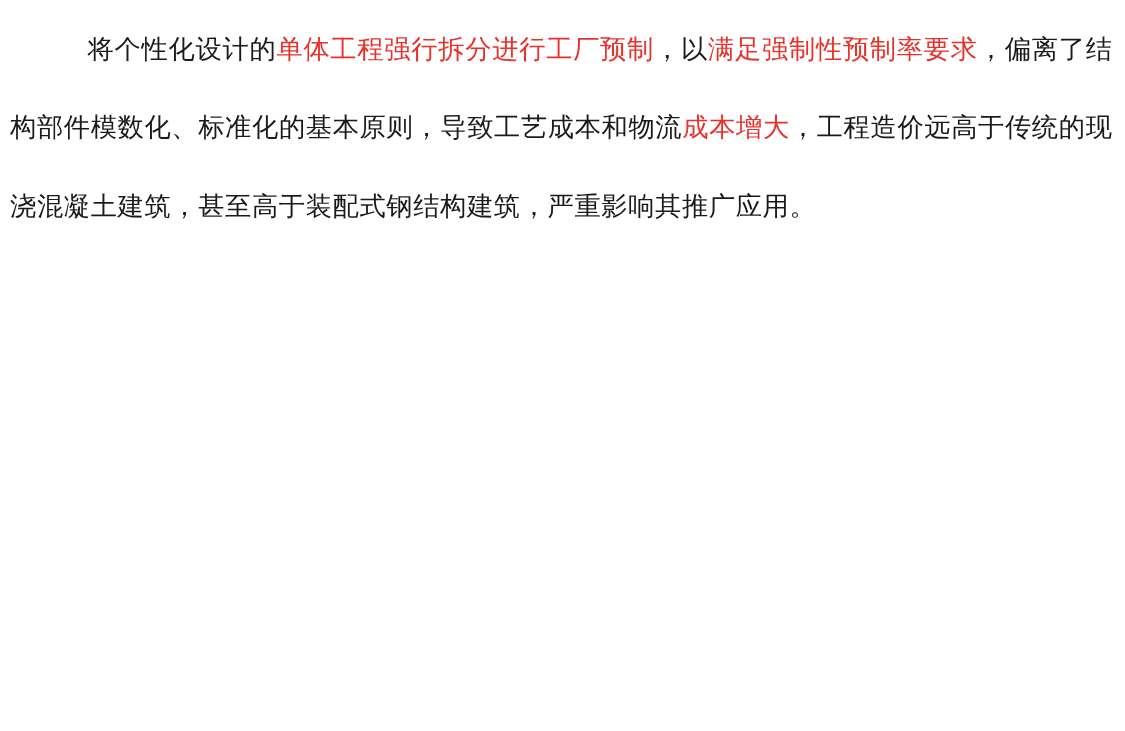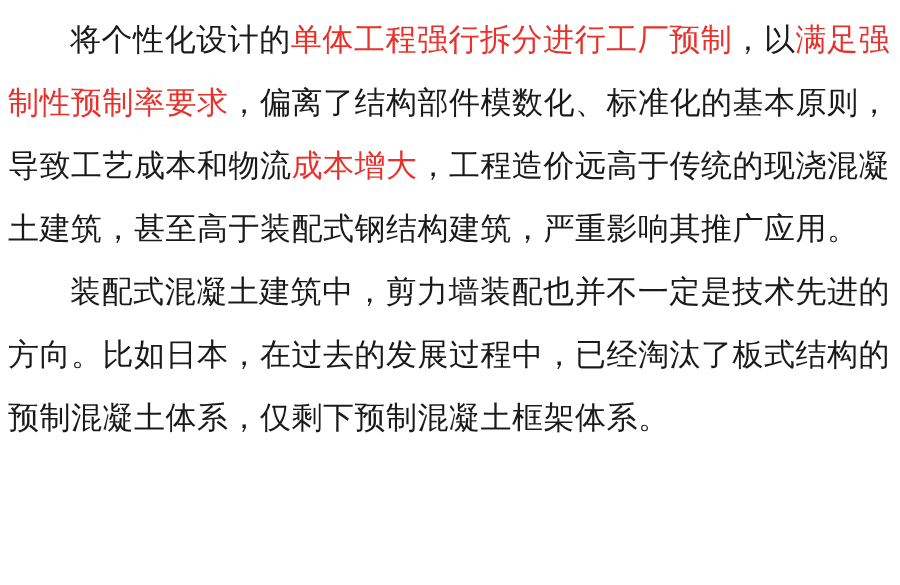--- a/index.html
+++ b/index.html
@@ -16,21 +16,21 @@
   .page {
     width: 900px;
     height: 585px;
     box-sizing: border-box;
     padding: 8px 10px 0 8px;
     background: #ffffff;
   }
   .para {
     margin: 0;
     color: #1a1a1a;
-    font-size: 31px;
+    font-size: 21px;
     line-height: 63px;
     letter-spacing: 0.5px;
     text-align: justify;
     text-justify: inter-character;
     font-weight: 500;
   }
   .para + .para {
     margin-top: 0;
   }
   .indent {
@@ -41,16 +41,13 @@
     color: #e8312a;
   }
 </style>
 </head>
 <body>
 
 <div class="page">
   <p class="para">
     <span class="indent"></span><span>将个性化设计的</span><span class="hl">单体工程强行拆分进行工厂预制</span><span>，以</span><span class="hl">满足强制性预制率要求</span><span>，偏离了结构部件模数化、标准化的基本原则，导致工艺成本和物流</span><span class="hl">成本增大</span><span>，工程造价远高于传统的现浇混凝土建筑，甚至高于装配式钢结构建筑，严重影响其推广应用。</span>
   </p>
-  <p class="para">
-    <span class="indent"></span><span>装配式混凝土建筑中，剪力墙装配也并不一定是技术先进的方向。比如日本，在过去的发展过程中，已经淘汰了板式结构的预制混凝土体系，仅剩下预制混凝土框架体系。</span>
-  </p>
 </div>
 
 </body></html>

